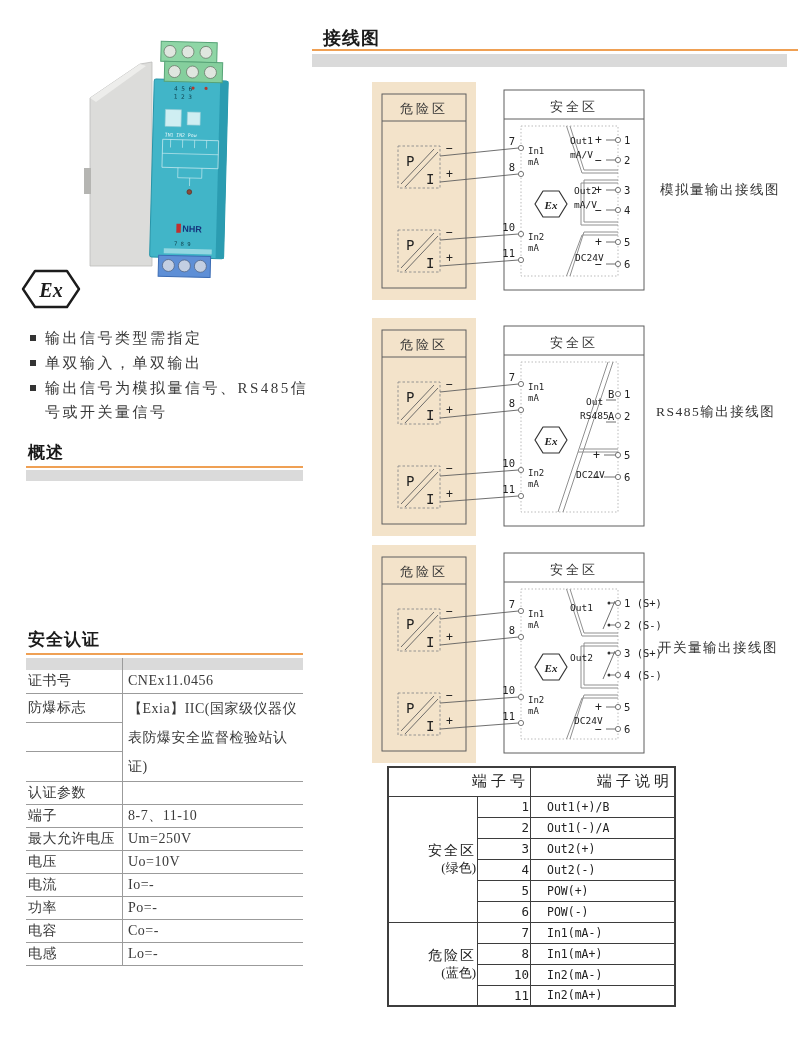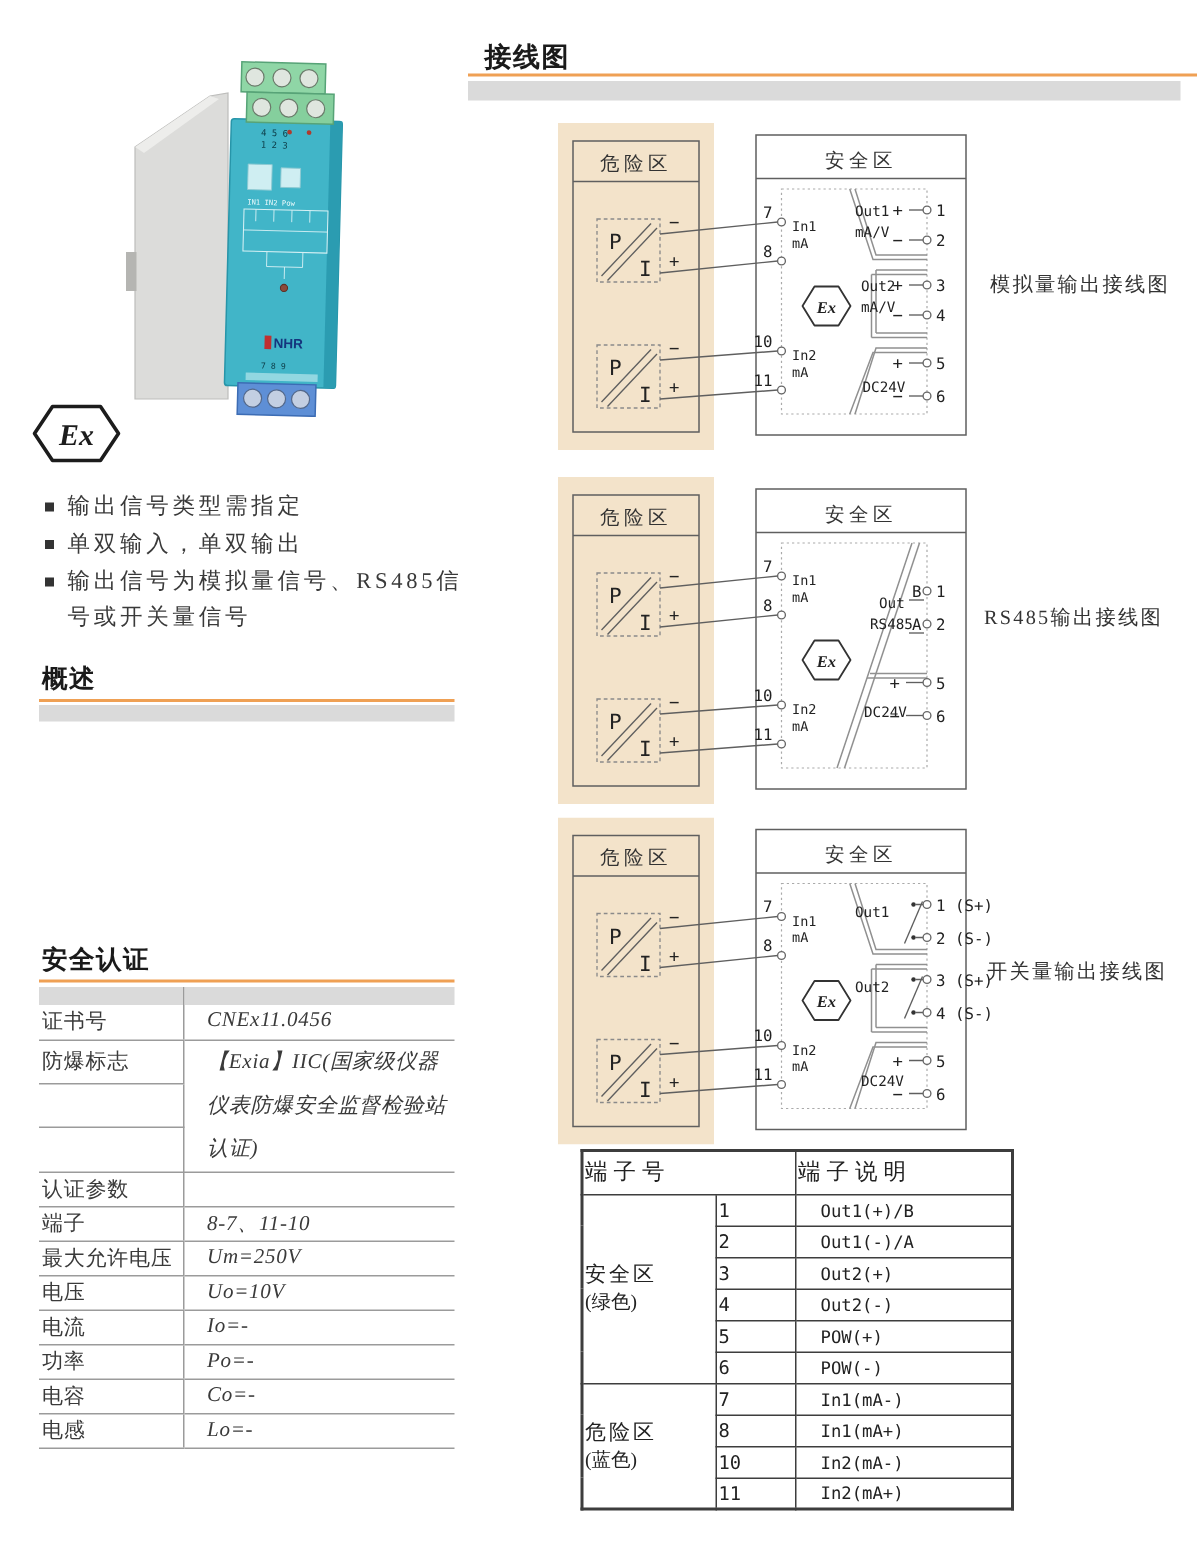--- a/index.html
+++ b/index.html
@@ -20,31 +20,31 @@
   
   .overview-body{width:280px;font-size:15px;line-height:23px;letter-spacing:1.8px;
                  text-align:justify;color:#3a3a3a;}
 
   
   table.safety{border-collapse:collapse;width:277px;table-layout:fixed;}
   table.safety td{padding:0 2px;font-size:14px;color:#3a3a3a;vertical-align:middle;
                   overflow:hidden;}
   table.safety td.lab{width:92px;border-bottom:1px solid #9b9b9b;letter-spacing:0.5px;}
   table.safety td.val{border-left:1px solid #9b9b9b;border-bottom:1px solid #9b9b9b;
-                      padding-left:15px;letter-spacing:0.5px;font-style:italic;}
+                      padding-left:5px;letter-spacing:0.5px;}
   table.safety tr.nrm{height:23px;}
   table.safety tr.tall{height:29px;}
   table.safety tr.head{height:12px;}
   table.safety tr.head td{background:#dadada;border-bottom:none;}
   table.safety tr.head td.val{border-left:1px solid #9b9b9b;}
   table.safety td.wrapval{line-height:29px;}
 
   
   table.tt{border-collapse:collapse;border:2px solid #3d3d3d;table-layout:fixed;}
-  table.tt td{border:1px solid #3d3d3d;text-align:left;vertical-align:middle;color:#222;}
+  table.tt td{border:1px solid #3d3d3d;text-align:right;vertical-align:middle;color:#222;}
   table.tt tr.tth{height:29px;}
   table.tt tr.ttr{height:21px;}
   .tt-h{font-size:15px;letter-spacing:4px;color:#222;}
   .tt-grp{width:86px;font-size:14px;letter-spacing:2px;line-height:17px;}
   .tt-grp .note{font-size:13px;letter-spacing:0;}
   .tt-no{width:50px;font-family:"DejaVu Sans Mono",monospace;font-size:12.5px;}
   .tt-ds{width:126px;font-family:"DejaVu Sans Mono",monospace;font-size:11.5px;
          text-align:left !important;padding-left:16px;}
 
   

